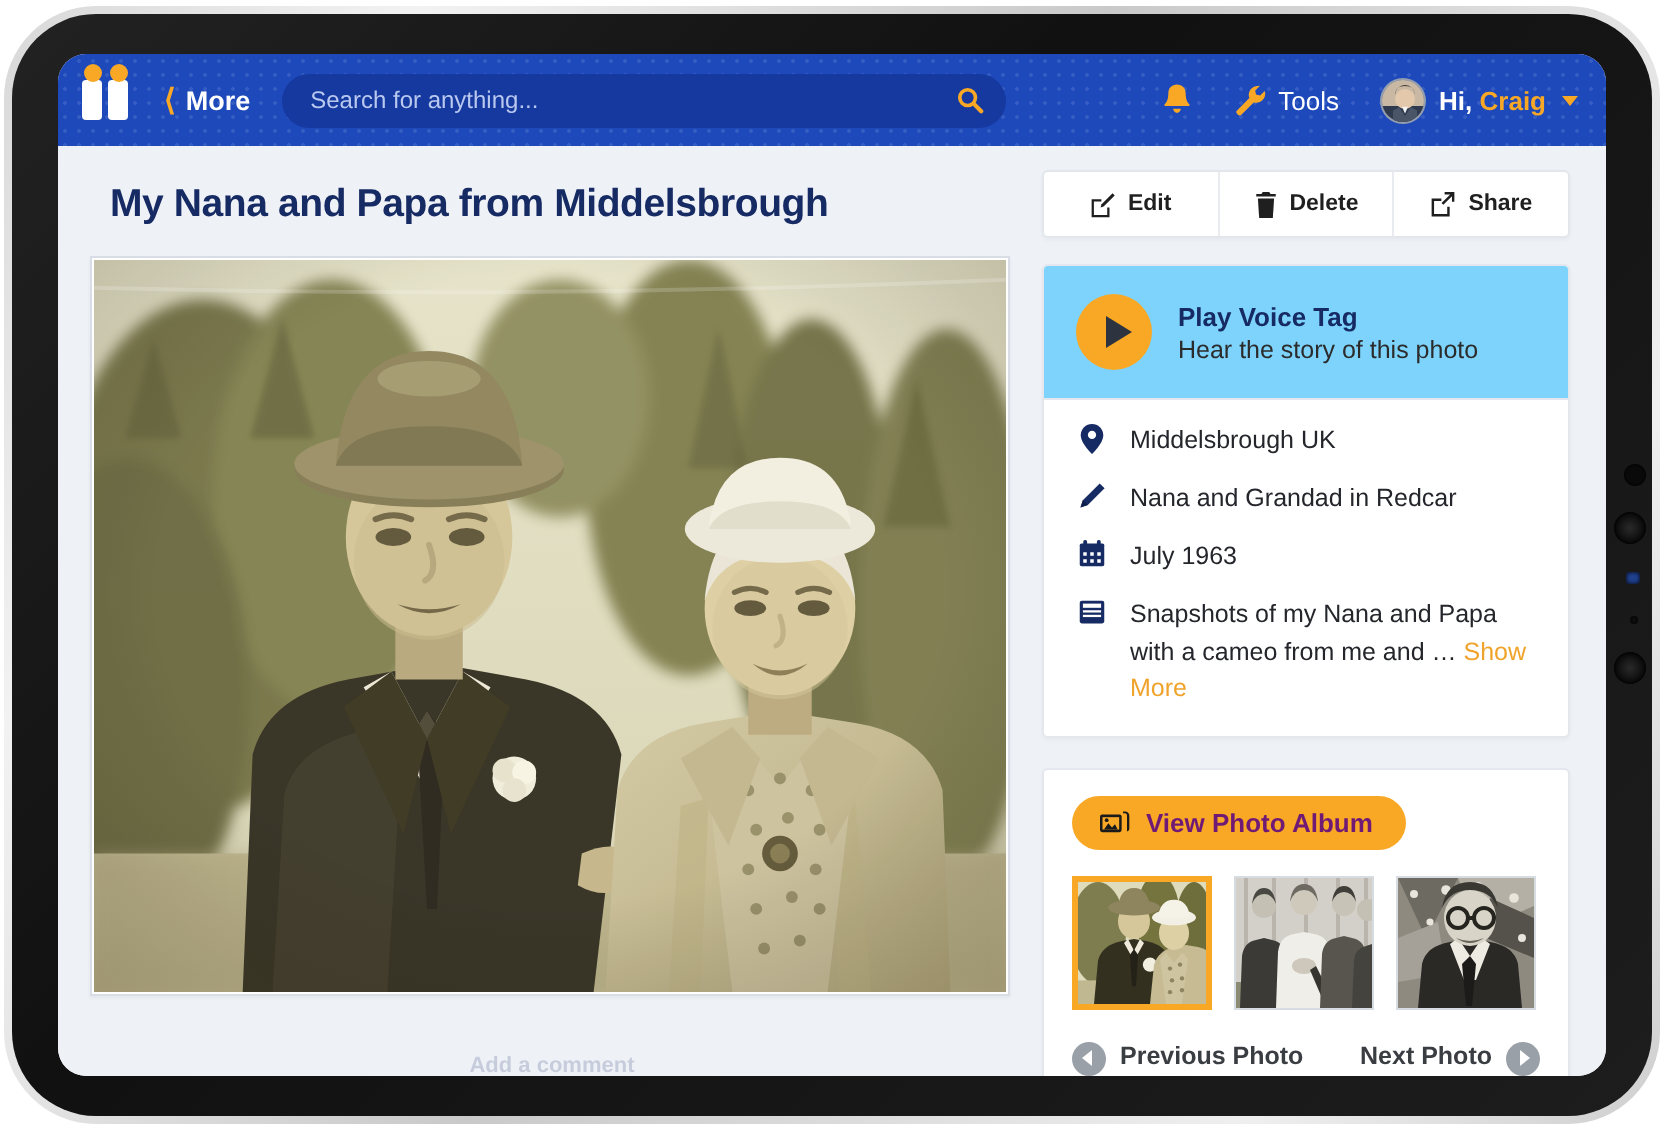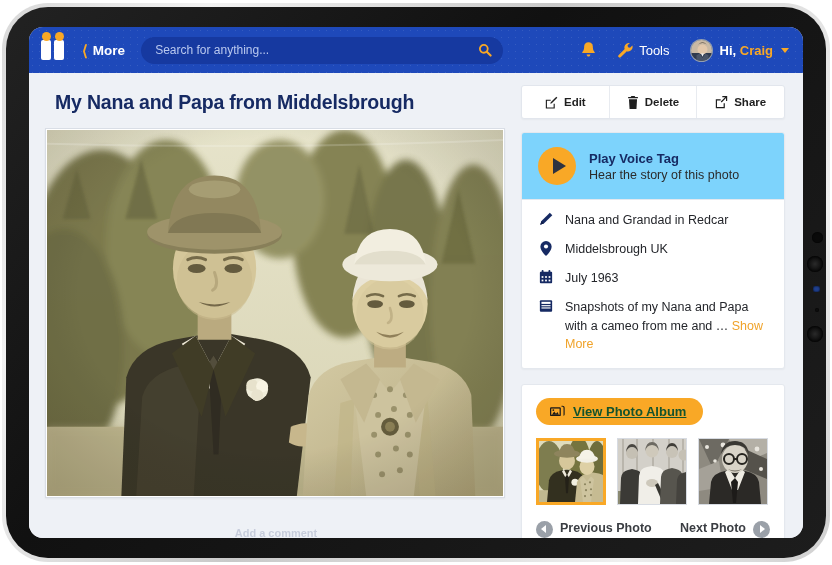--- a/index.html
+++ b/index.html
@@ -239,23 +239,22 @@
   .meta-item:last-child { margin-bottom: 2px; }
   .meta-icon { flex: none; width: 16px; display: flex; justify-content: center; padding-top: 1px; }
   .show-more { color: #f0a32a; cursor: pointer; }
 
   .album-card { padding: 13px 14px 11px 14px; }
   .album-btn {
     display: inline-flex; align-items: center; gap: 8px;
     background: #f9a826;
     border-radius: 16px;
     padding: 6px 17px 6px 14px;
-    font-size: 13px; font-weight: bold; color: #14532d;
+    font-size: 13px; font-weight: bold; color: #701a75;
     cursor: pointer;
-    text-decoration: underline;
   }
   .thumbs {
     display: flex; gap: 11px;
     margin-top: 13px;
   }
   .thumb {
     width: 70px; height: 67px;
     border: 1px solid #d7dbe2;
     overflow: hidden;
     cursor: pointer;
@@ -553,36 +552,36 @@
             <div>
               <div class="voice-title">Play Voice Tag</div>
               <div class="voice-sub">Hear the story of this photo</div>
             </div>
           </div>
 
           <div class="meta-list">
 
             <div class="meta-item">
               <span class="meta-icon">
+                <svg width="12" height="15" viewBox="0 0 12 16">
+                  <path d="M6 0a6 6 0 0 0-6 6c0 4.4 6 10 6 10s6-5.6 6-10a6 6 0 0 0-6-6z" fill="#162a63"></path>
+                  <circle cx="6" cy="5.8" r="2.2" fill="#ffffff"></circle>
+                </svg>
+              </span>
+              <span>Middelsbrough UK</span>
+            </div>
+
+            <div class="meta-item">
+              <span class="meta-icon">
                 <svg width="14" height="14" viewBox="0 0 16 16">
                   <path d="M12.4 0.8 15.2 3.6 5.6 13.2 1.4 14.6 2.8 10.4z" fill="#162a63"></path>
                   <path d="M2.8 10.4 5.6 13.2 1.4 14.6z" fill="#0f1d4a"></path>
                 </svg>
               </span>
               <span>Nana and Grandad in Redcar</span>
-            </div>
-
-            <div class="meta-item">
-              <span class="meta-icon">
-                <svg width="12" height="15" viewBox="0 0 12 16">
-                  <path d="M6 0a6 6 0 0 0-6 6c0 4.4 6 10 6 10s6-5.6 6-10a6 6 0 0 0-6-6z" fill="#162a63"></path>
-                  <circle cx="6" cy="5.8" r="2.2" fill="#ffffff"></circle>
-                </svg>
-              </span>
-              <span>Middelsbrough UK</span>
             </div>
 
             <div class="meta-item">
               <span class="meta-icon">
                 <svg width="14" height="14" viewBox="0 0 16 16">
                   <rect x="1" y="2" width="14" height="13" rx="1" fill="#162a63"></rect>
                   <rect x="3" y="0" width="2.2" height="4" rx="1" fill="#162a63"></rect>
                   <rect x="10.8" y="0" width="2.2" height="4" rx="1" fill="#162a63"></rect>
                   <g fill="#ffffff">
                     <rect x="3" y="7" width="2" height="2"></rect>

